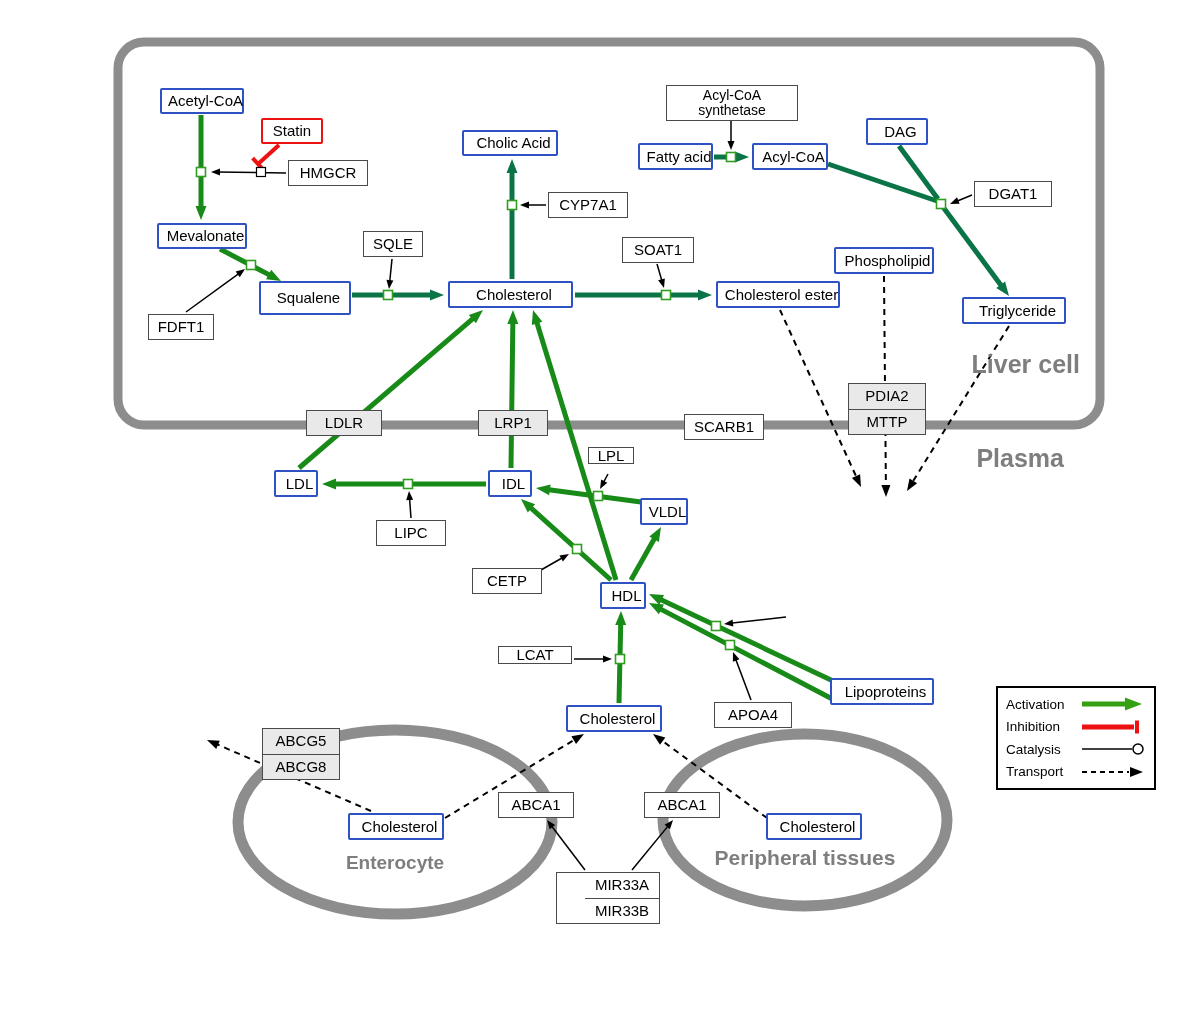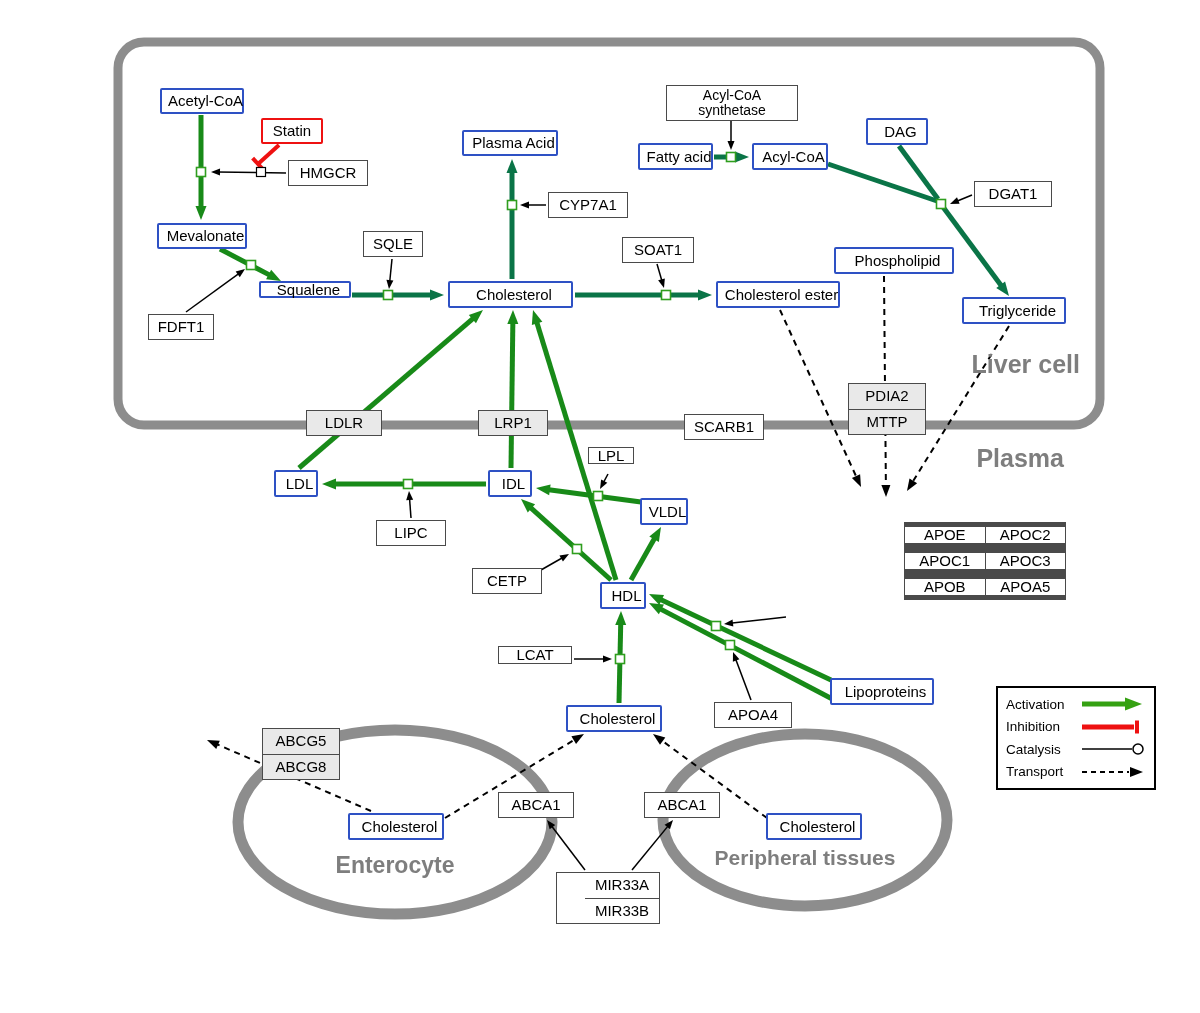--- a/index.html
+++ b/index.html
@@ -127,78 +127,70 @@
       <rect x="711.5" y="621.5" width="9" height="9" fill="#fff" stroke="#2f9e1e" stroke-width="1.6"></rect>
       <rect x="725.5" y="640.5" width="9" height="9" fill="#fff" stroke="#2f9e1e" stroke-width="1.6"></rect>
       <rect x="256.5" y="167.5" width="9" height="9" fill="#fff" stroke="#000" stroke-width="1.2"></rect>
     </svg>
   <div id="node-layer">
       <div class="node entity" style="left: 160px; top: 88px; width: 84px; height: 26px;">Acetyl-CoA</div>
       <div class="node inhibitor" style="left: 261px; top: 118px; width: 62px; height: 26px;">Statin</div>
       <div class="node enzyme" style="left: 288px; top: 160px; width: 80px; height: 26px;">HMGCR</div>
       <div class="node entity" style="left: 157px; top: 223px; width: 90px; height: 26px;">Mevalonate</div>
       <div class="node enzyme" style="left: 363px; top: 231px; width: 60px; height: 26px;">SQLE</div>
-      <div class="node entity" style="left: 259px; top: 281px; width: 92px; height: 17px;">Squalene</div>
+      <div class="node entity" style="left: 259px; top: 281px; width: 92px; height: 34px;">Squalene</div>
       <div class="node enzyme" style="left: 148px; top: 314px; width: 66px; height: 26px;">FDFT1</div>
-      <div class="node entity" style="left: 462px; top: 130px; width: 96px; height: 26px;">Plasma Acid</div>
+      <div class="node entity" style="left: 462px; top: 130px; width: 96px; height: 26px;">Cholic Acid</div>
       <div class="node enzyme" style="left: 548px; top: 192px; width: 80px; height: 26px;">CYP7A1</div>
       <div class="node entity" style="left: 448px; top: 281px; width: 125px; height: 27px;">Cholesterol</div>
       <div class="node enzyme" style="left: 622px; top: 237px; width: 72px; height: 26px;">SOAT1</div>
       <div class="node entity" style="left: 716px; top: 281px; width: 124px; height: 27px;">Cholesterol ester</div>
       <div class="node enzyme multiline" style="left: 666px; top: 85px; width: 132px; height: 36px; font-size: 14px;">
         <div>Acyl-CoA</div>
         <div>synthetase</div>
       </div>
       <div class="node entity" style="left: 638px; top: 143px; width: 75px; height: 27px;">Fatty acid</div>
       <div class="node entity" style="left: 752px; top: 143px; width: 76px; height: 27px;">Acyl-CoA</div>
       <div class="node entity" style="left: 866px; top: 118px; width: 62px; height: 27px;">DAG</div>
       <div class="node enzyme" style="left: 974px; top: 181px; width: 78px; height: 26px;">DGAT1</div>
-      <div class="node entity" style="left: 834px; top: 247px; width: 120px; height: 27px;">Phospholipid</div>
+      <div class="node entity" style="left: 834px; top: 247px; width: 100px; height: 27px;">Phospholipid</div>
       <div class="node entity" style="left: 962px; top: 297px; width: 104px; height: 27px;">Triglyceride</div>
       <div class="node stack muted" style="left: 848px; top: 383px; width: 78px; height: 52px;">
         <div class="row">PDIA2</div>
         <div class="row">MTTP</div>
       </div>
       <div class="node enzyme muted" style="left: 306px; top: 410px; width: 76px; height: 26px;">LDLR</div>
       <div class="node enzyme muted" style="left: 478px; top: 410px; width: 70px; height: 26px;">LRP1</div>
       <div class="node enzyme" style="left: 684px; top: 414px; width: 80px; height: 26px;">SCARB1</div>
       <div class="node enzyme" style="left: 588px; top: 447px; width: 46px; height: 17px;">LPL</div>
       <div class="node entity" style="left: 274px; top: 470px; width: 44px; height: 27px;">LDL</div>
       <div class="node entity" style="left: 488px; top: 470px; width: 44px; height: 27px;">IDL</div>
       <div class="node entity" style="left: 640px; top: 498px; width: 48px; height: 27px;">VLDL</div>
       <div class="node enzyme" style="left: 376px; top: 520px; width: 70px; height: 26px;">LIPC</div>
       <div class="node enzyme" style="left: 472px; top: 568px; width: 70px; height: 26px;">CETP</div>
       <div class="node entity" style="left: 600px; top: 582px; width: 46px; height: 27px;">HDL</div>
-      <div class="node tablenode" style="left: 904px; top: 522px; width: 162px; height: 78px;">
-        <div class="cell">APOE</div>
-        <div class="cell">APOC2</div>
-        <div class="cell">APOC1</div>
-        <div class="cell">APOC3</div>
-        <div class="cell">APOB</div>
-        <div class="cell">APOA5</div>
-      </div>
       <div class="node enzyme" style="left: 498px; top: 646px; width: 74px; height: 18px;">LCAT</div>
       <div class="node entity" style="left: 830px; top: 678px; width: 104px; height: 27px;">Lipoproteins</div>
       <div class="node enzyme" style="left: 714px; top: 702px; width: 78px; height: 26px;">APOA4</div>
       <div class="node entity" style="left: 566px; top: 705px; width: 96px; height: 27px;">Cholesterol</div>
       <div class="node stack muted" style="left: 262px; top: 728px; width: 78px; height: 52px;">
         <div class="row">ABCG5</div>
         <div class="row">ABCG8</div>
       </div>
       <div class="node enzyme" style="left: 498px; top: 792px; width: 76px; height: 26px;">ABCA1</div>
       <div class="node enzyme" style="left: 644px; top: 792px; width: 76px; height: 26px;">ABCA1</div>
       <div class="node entity" style="left: 348px; top: 813px; width: 96px; height: 27px;">Cholesterol</div>
       <div class="node entity" style="left: 766px; top: 813px; width: 96px; height: 27px;">Cholesterol</div>
       <div class="node stack" style="left: 556px; top: 872px; width: 104px; height: 52px; padding-left: 28px;">
         <div class="row">MIR33A</div>
         <div class="row">MIR33B</div>
       </div>
       <div class="comp-label" style="font-size: 25px; top: 350px; right: 120px;">Liver cell</div>
       <div class="comp-label" style="font-size: 25px; top: 444px; right: 136px;">Plasma</div>
-      <div class="comp-label" style="font-size: 23px; top: 852px; left: 395px; transform: translateX(-50%);">Enterocyte</div>
+      <div class="comp-label" style="font-size: 19px; top: 852px; left: 395px; transform: translateX(-50%);">Enterocyte</div>
       <div class="comp-label" style="font-size: 21px; top: 846px; left: 805px; transform: translateX(-50%);">Peripheral tissues</div>
     </div>
 
   <div class="legend">
     <div class="legend-row">
       <span>Activation</span>
       <svg class="lg" id="lg0" width="66" height="16">
           <line x1="2" y1="8" x2="46" y2="8" stroke="#35a112" stroke-width="5"></line>
           <polygon points="62,8 45,1.5 45,14.5" fill="#35a112"></polygon>
         </svg>

